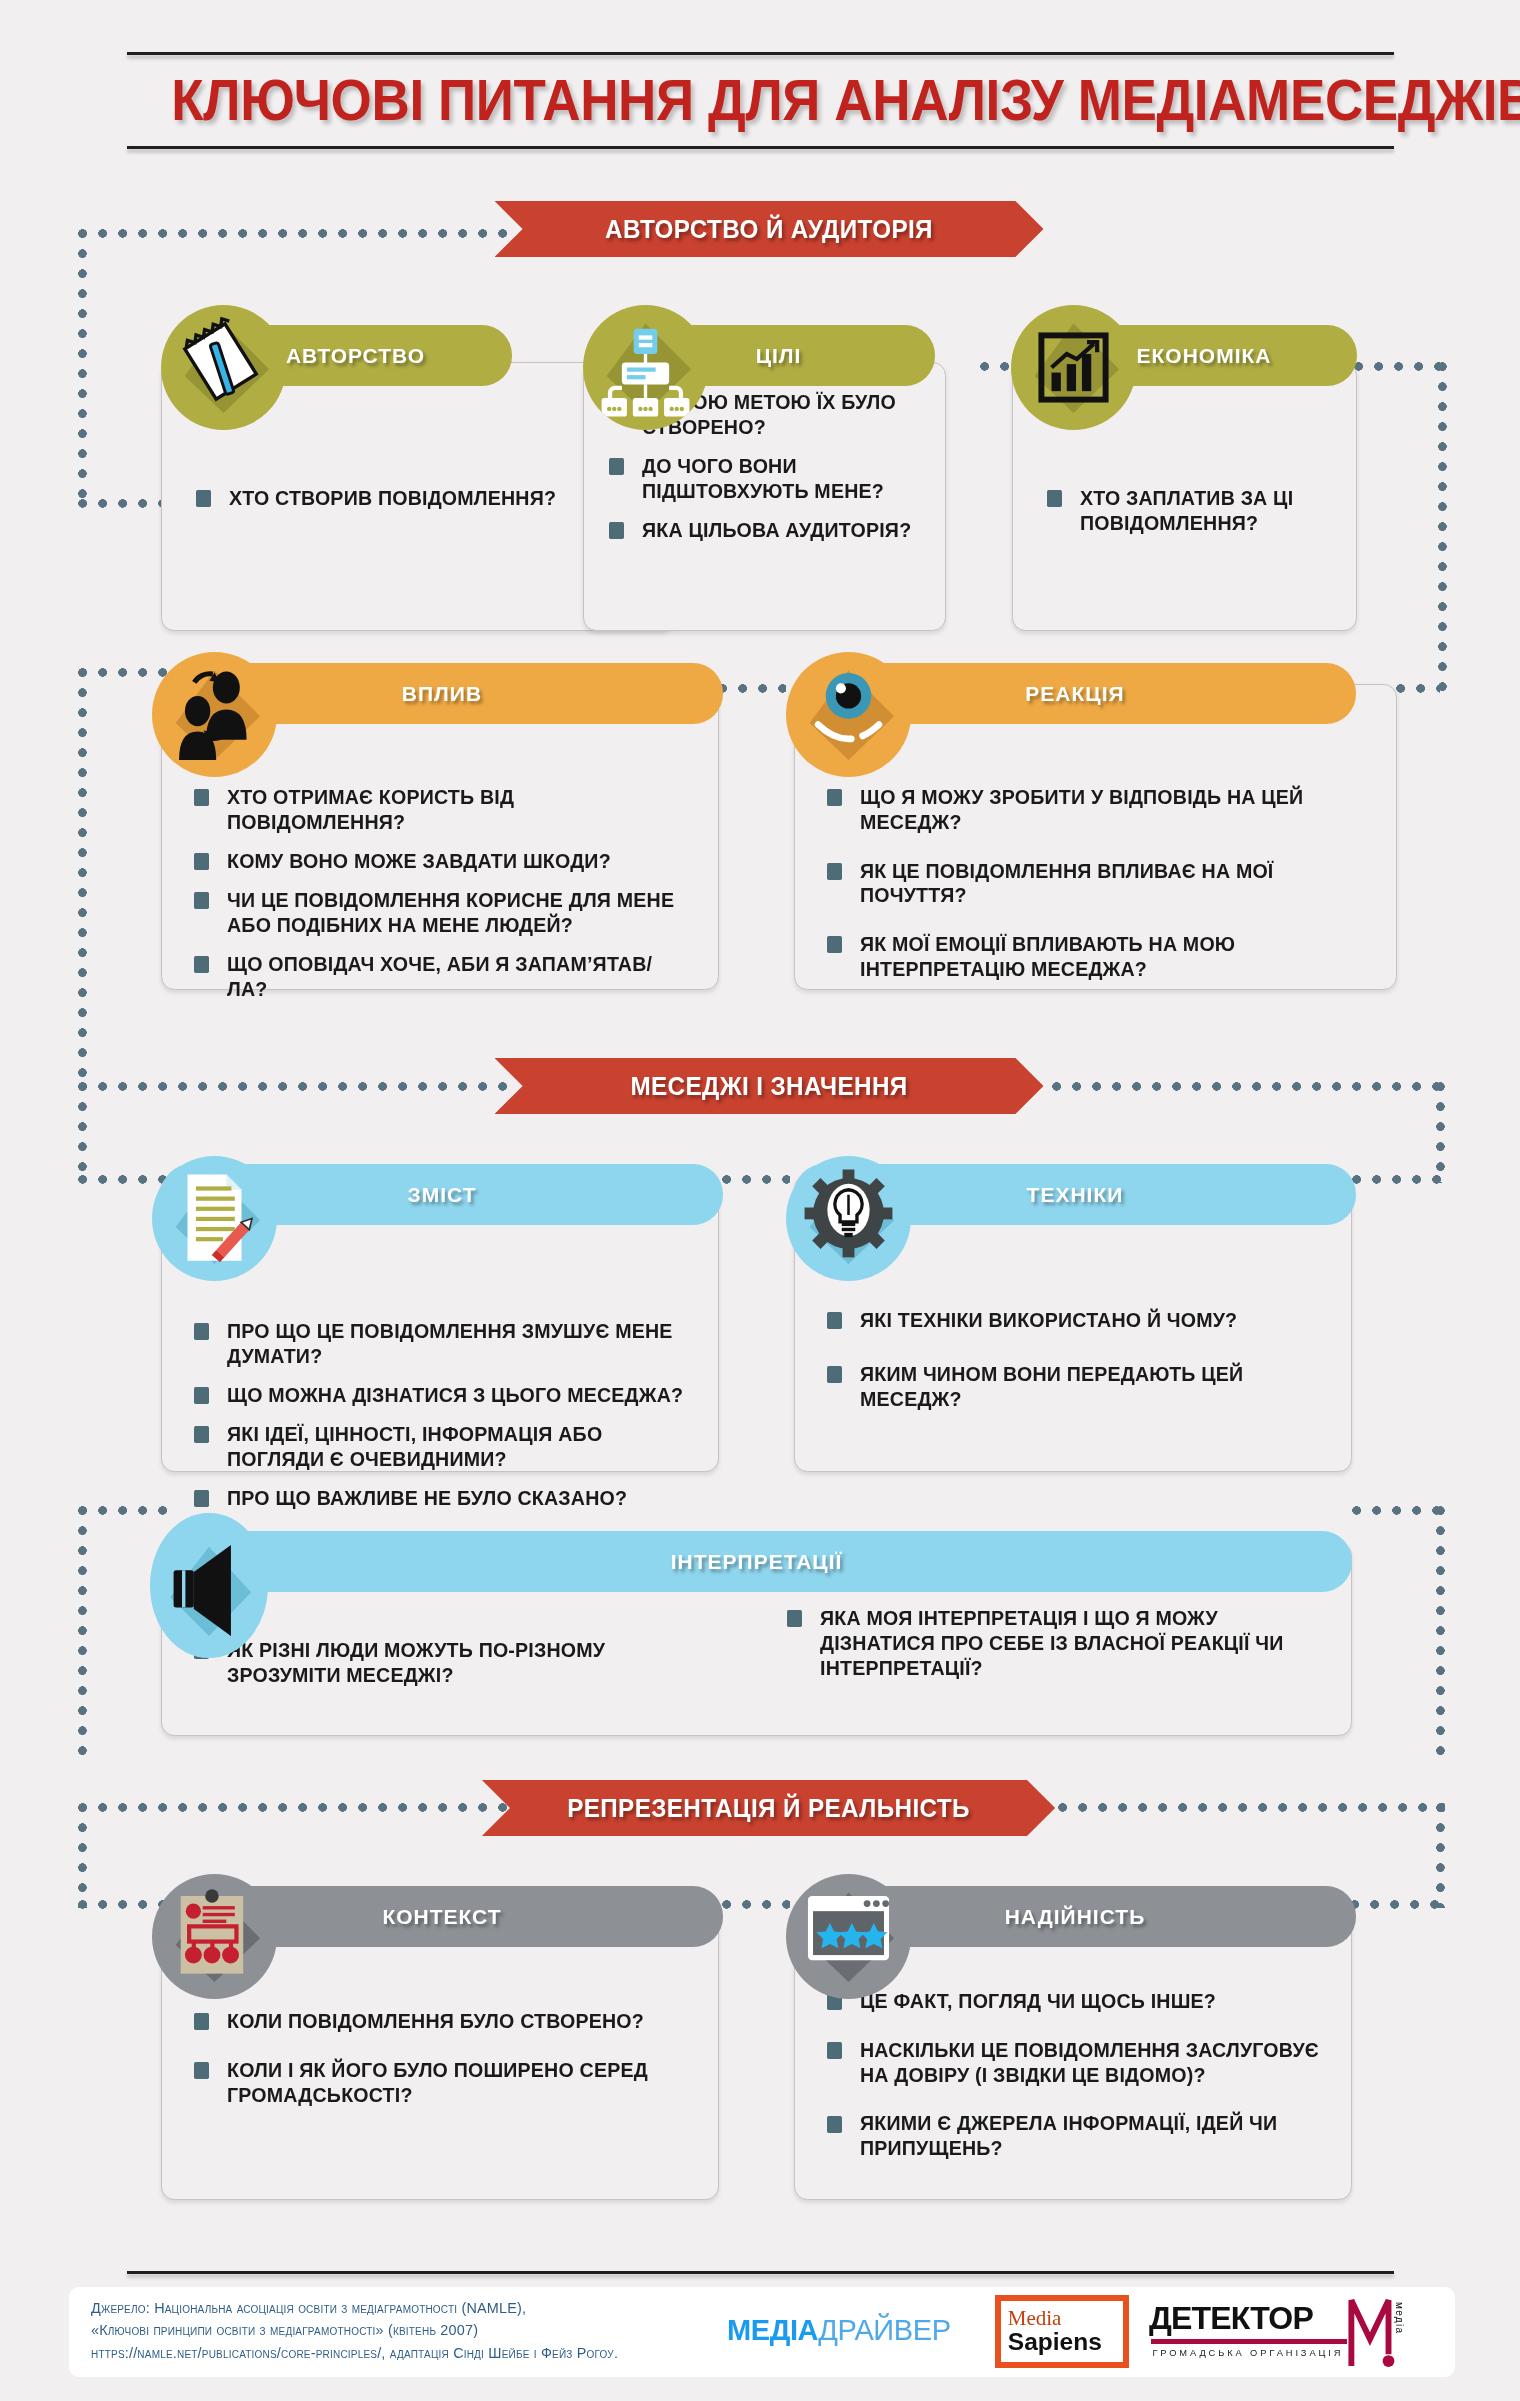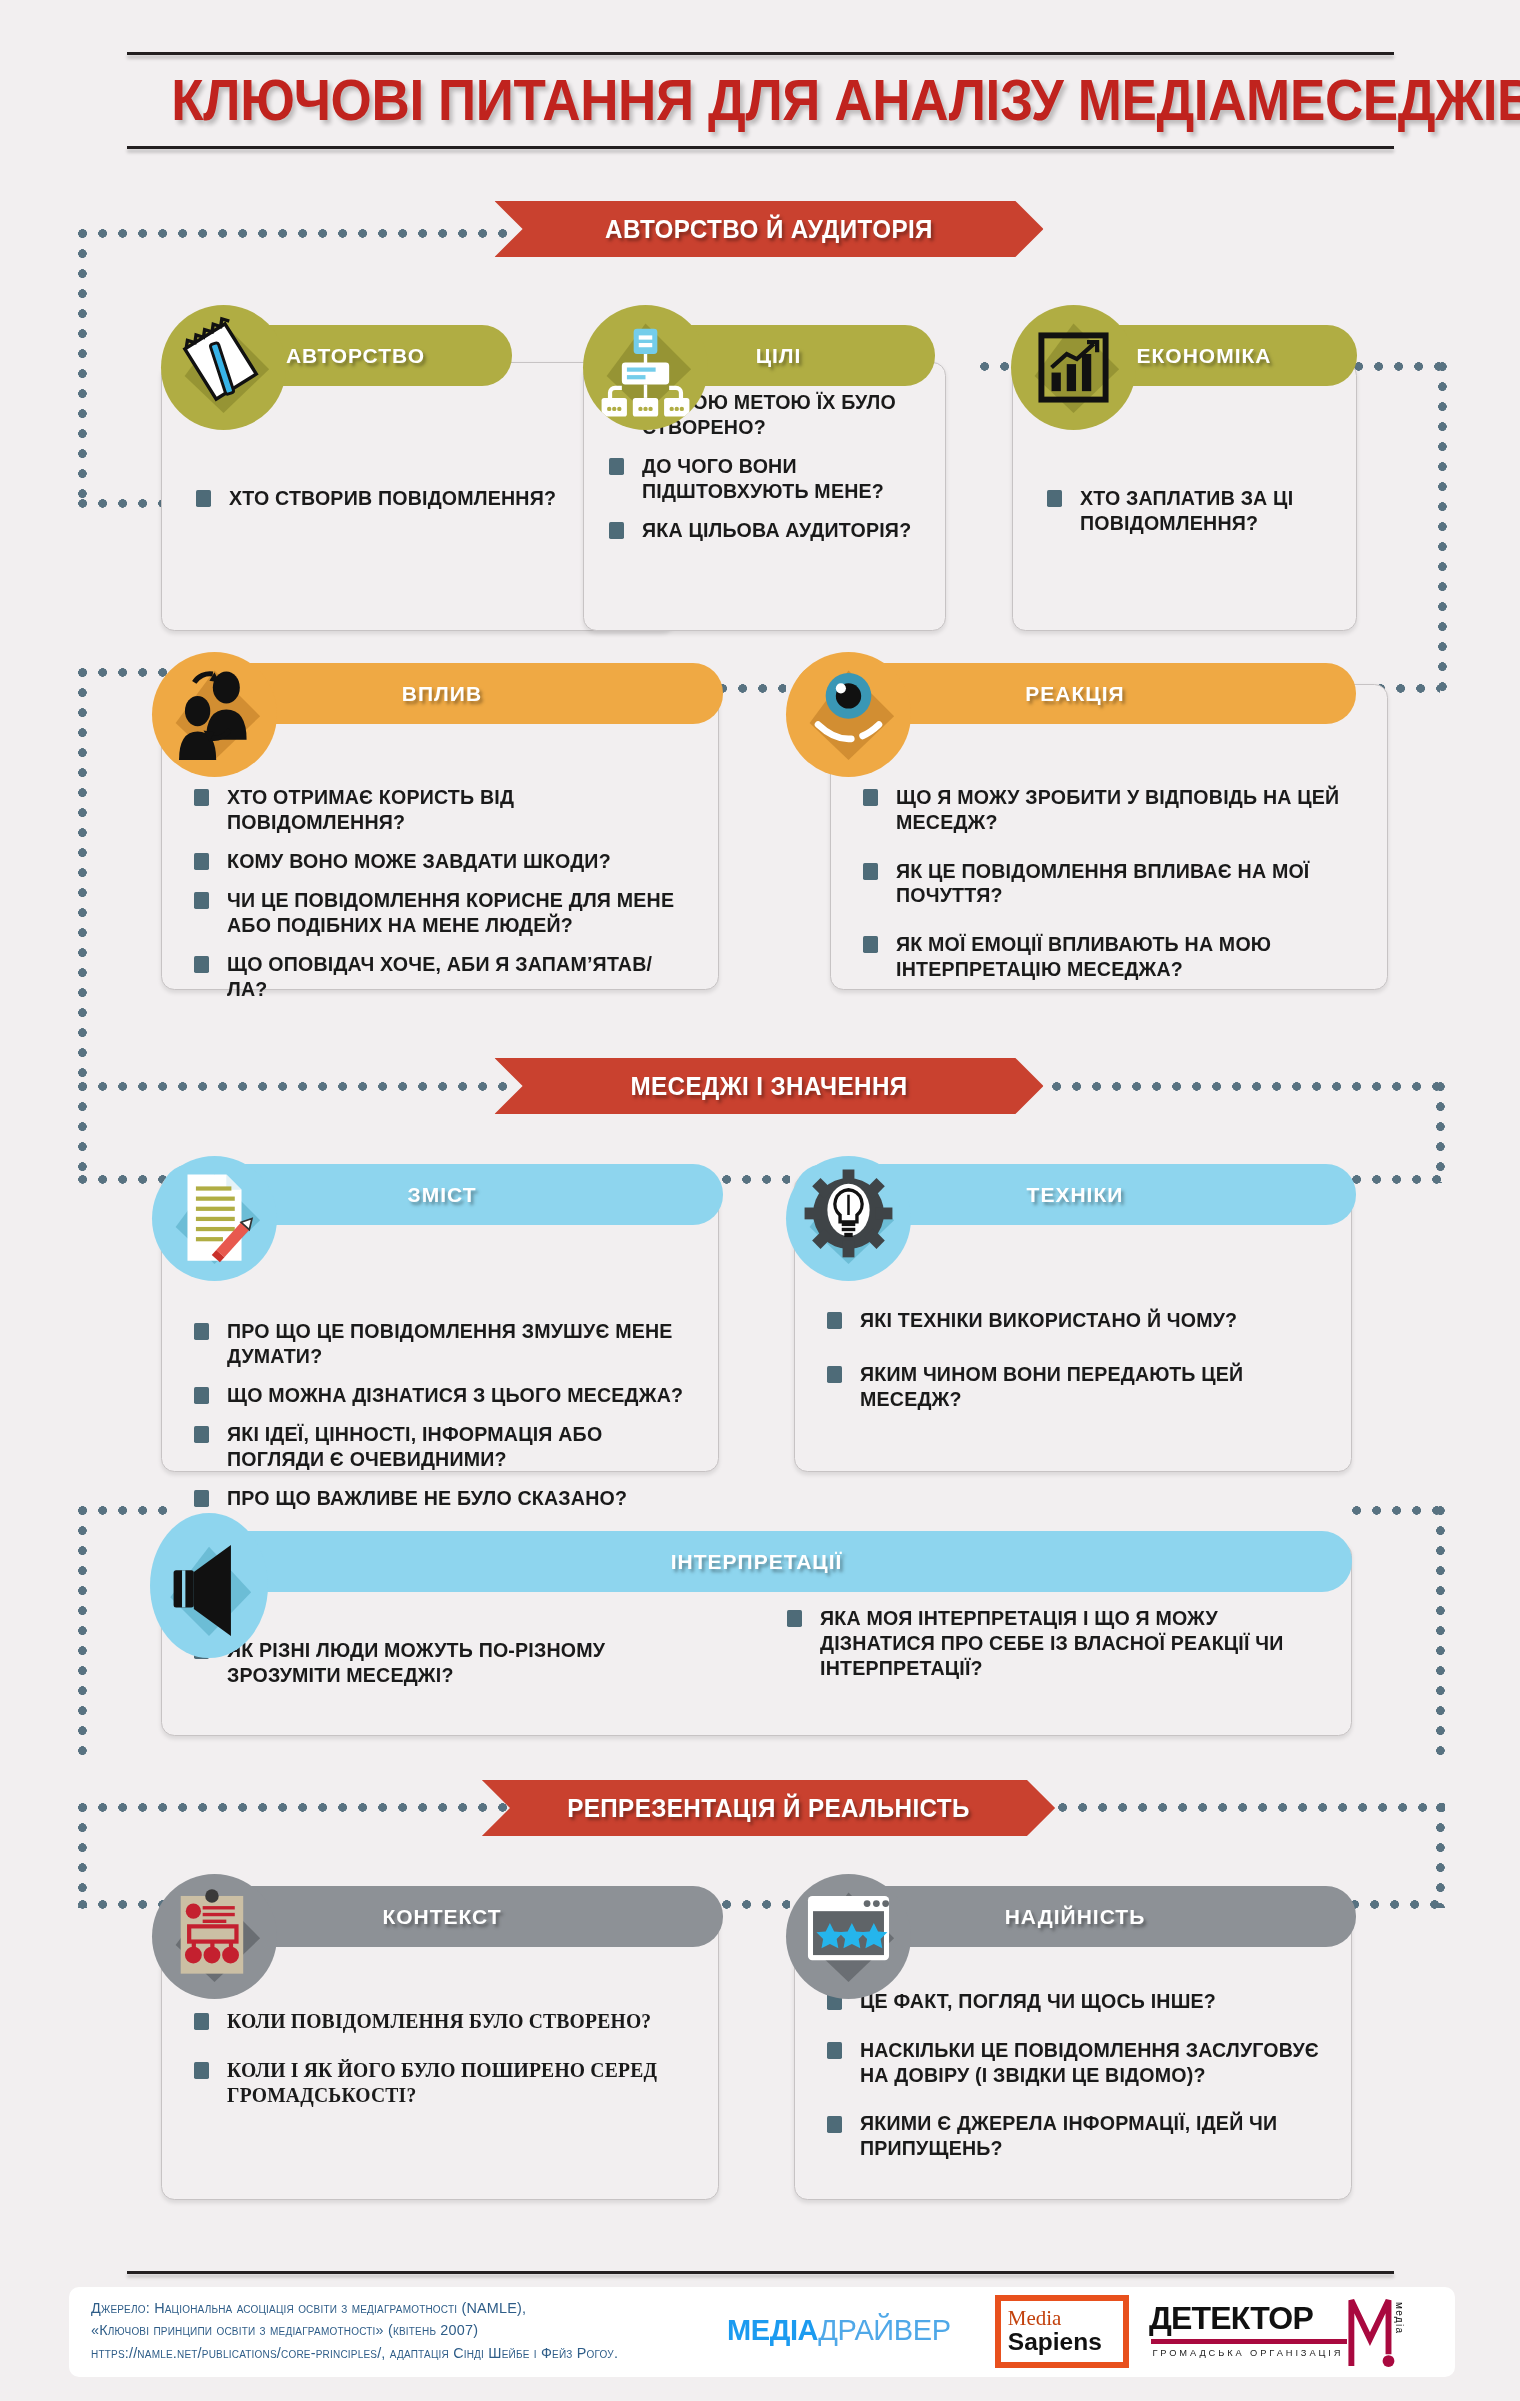--- a/index.html
+++ b/index.html
@@ -354,21 +354,21 @@
       <path d="M64 104 q0 -36 24 -36 q24 0 24 36 z" fill="#111"></path>
       <ellipse cx="54" cy="70" rx="15" ry="18" fill="#111"></ellipse>
       <path d="M32 128 q0 -34 22 -34 q22 0 22 34 z" fill="#111"></path>
       <path d="M50 36 a22 22 0 0 1 22 -10" fill="none" stroke="#111" stroke-width="6"></path>
       <path d="M74 24 l-6 10 l12 2 z" fill="#111"></path>
       <path d="M92 92 a22 22 0 0 1 -22 10" fill="none" stroke="#111" stroke-width="6"></path>
       <path d="M68 106 l6 -11 l-13 -2 z" fill="#111"></path>
     </svg>
   </div>
 
-  <div class="card" style="left:794px; top:684px; width:558px; height:306px;margin-left:36px;">
+  <div class="card" style="left:794px; top:684px; width:603px; height:306px;">
     <div class="bullets spaced2" style="top:100px; left:32px; right:18.6px;">
       <div class="bullet">
         <span class="bullet-sq"></span>
         <span class="bullet-text">ЩО Я МОЖУ ЗРОБИТИ У ВІДПОВІДЬ НА ЦЕЙ МЕСЕДЖ?</span>
       </div>
       <div class="bullet">
         <span class="bullet-sq"></span>
         <span class="bullet-text">ЯК ЦЕ ПОВІДОМЛЕННЯ ВПЛИВАЄ НА МОЇ ПОЧУТТЯ?</span>
       </div>
       <div class="bullet">
@@ -509,21 +509,21 @@
 
   <div class="dotline-v" style="left:78px;  top:1803px; height:105px;"></div>
   <div class="dotline-h" style="left:78px;  top:1900px; width:97px;"></div>
   <div class="dotline-v" style="left:1436px;top:1803px; height:105px;"></div>
   <div class="dotline-h" style="left:1350px;top:1900px; width:95px;"></div>
   <div class="dotline-h" style="left:722px; top:1900px; width:68px;"></div>
 
   <div class="banner" style="left:473px; top:1780px; width:591px;">РЕПРЕЗЕНТАЦІЯ Й РЕАЛЬНІСТЬ</div>
 
   <div class="card" style="left:161px; top:1900px; width:558px; height:300px;">
-    <div class="bullets spaced2" style="top:108px; left:32px; right:18.6px;font-family:Liberation Serif, serif;">
+    <div class="bullets spaced2" style="top:108px; left:32px; right:18.6px;">
       <div class="bullet">
         <span class="bullet-sq"></span>
         <span class="bullet-text">КОЛИ ПОВІДОМЛЕННЯ БУЛО СТВОРЕНО?</span>
       </div>
       <div class="bullet">
         <span class="bullet-sq"></span>
         <span class="bullet-text">КОЛИ І ЯК ЙОГО БУЛО ПОШИРЕНО СЕРЕД ГРОМАДСЬКОСТІ?</span>
       </div>
     </div>
   </div>

